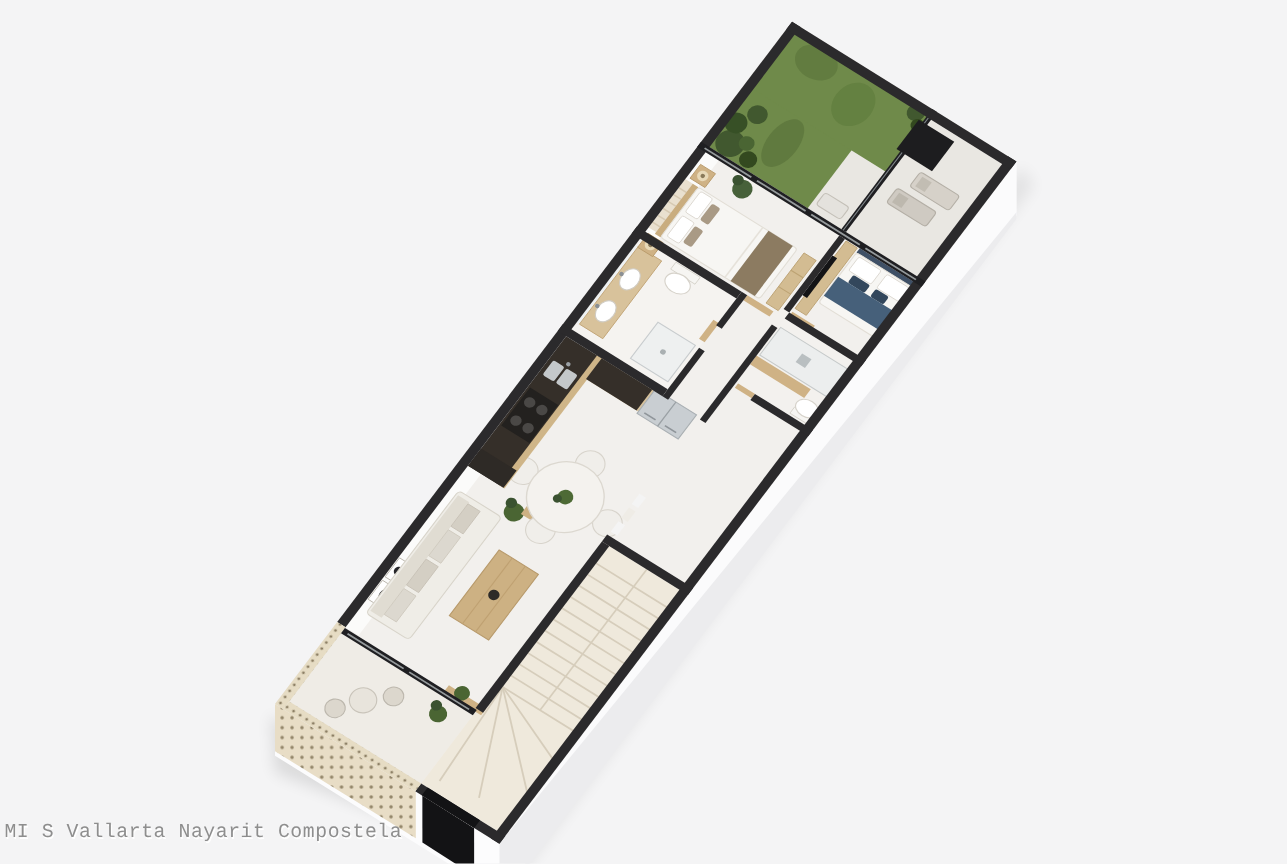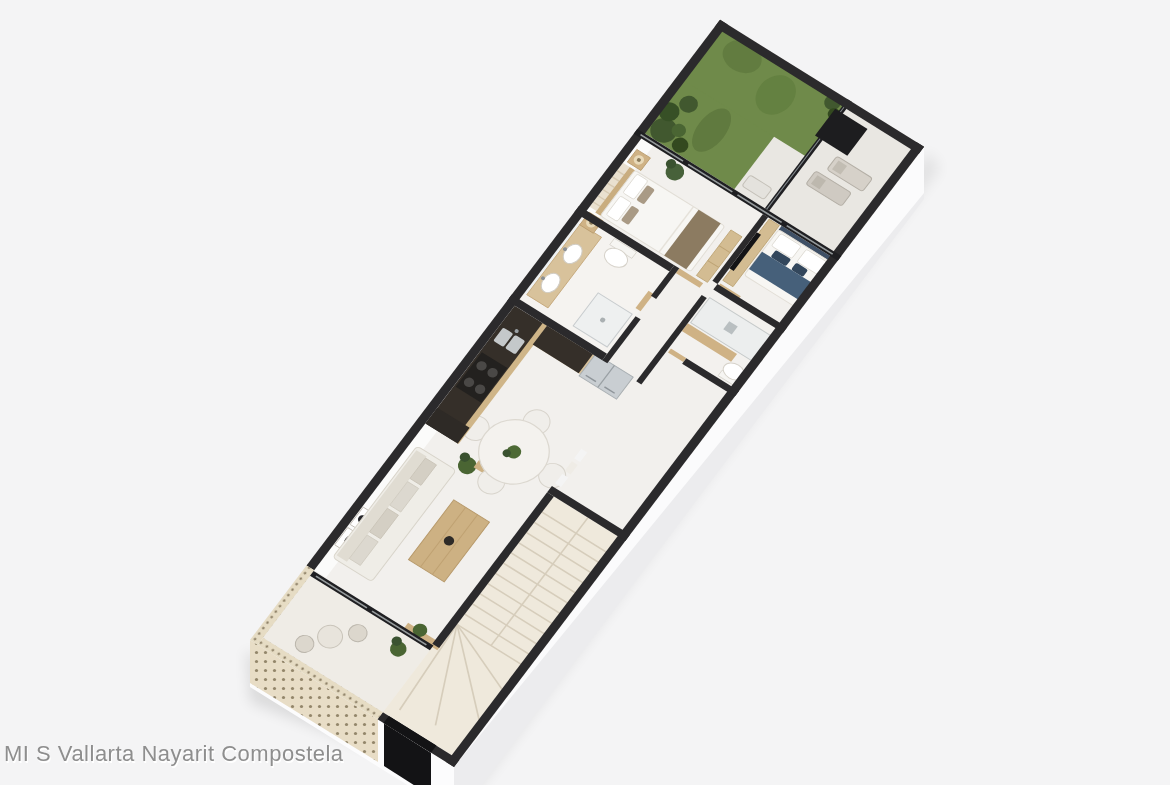--- a/index.html
+++ b/index.html
@@ -3,23 +3,23 @@
 <meta charset="utf-8">
 <style>
   html,body{margin:0;padding:0;}
   body{
     width:1170px;height:785px;overflow:hidden;position:relative;
     background:#f4f4f5;font-family:"Liberation Sans",sans-serif;
   }
   .stage{position:absolute;inset:0;}
   .watermark{
     position:absolute;left:4px;bottom:18px;
-    font-size:22px;letter-spacing:.5px;color:#8e8e8e;
+    font-size:18px;letter-spacing:.5px;color:#8e8e8e;
     text-shadow:1px 2px 0 #ffffff;
-    font-family:Liberation Sans, sans-serif;
+    font-family:Liberation Mono, monospace;
   }
   svg{display:block}
 </style>
 </head>
 <body style="background: rgb(244, 244, 245);">
 
 <div class="stage">
 <svg width="1170" height="785" viewBox="0 0 1170 785" role="img">
   <defs>
     <pattern id="lat" width="7" height="7" patternUnits="userSpaceOnUse">

